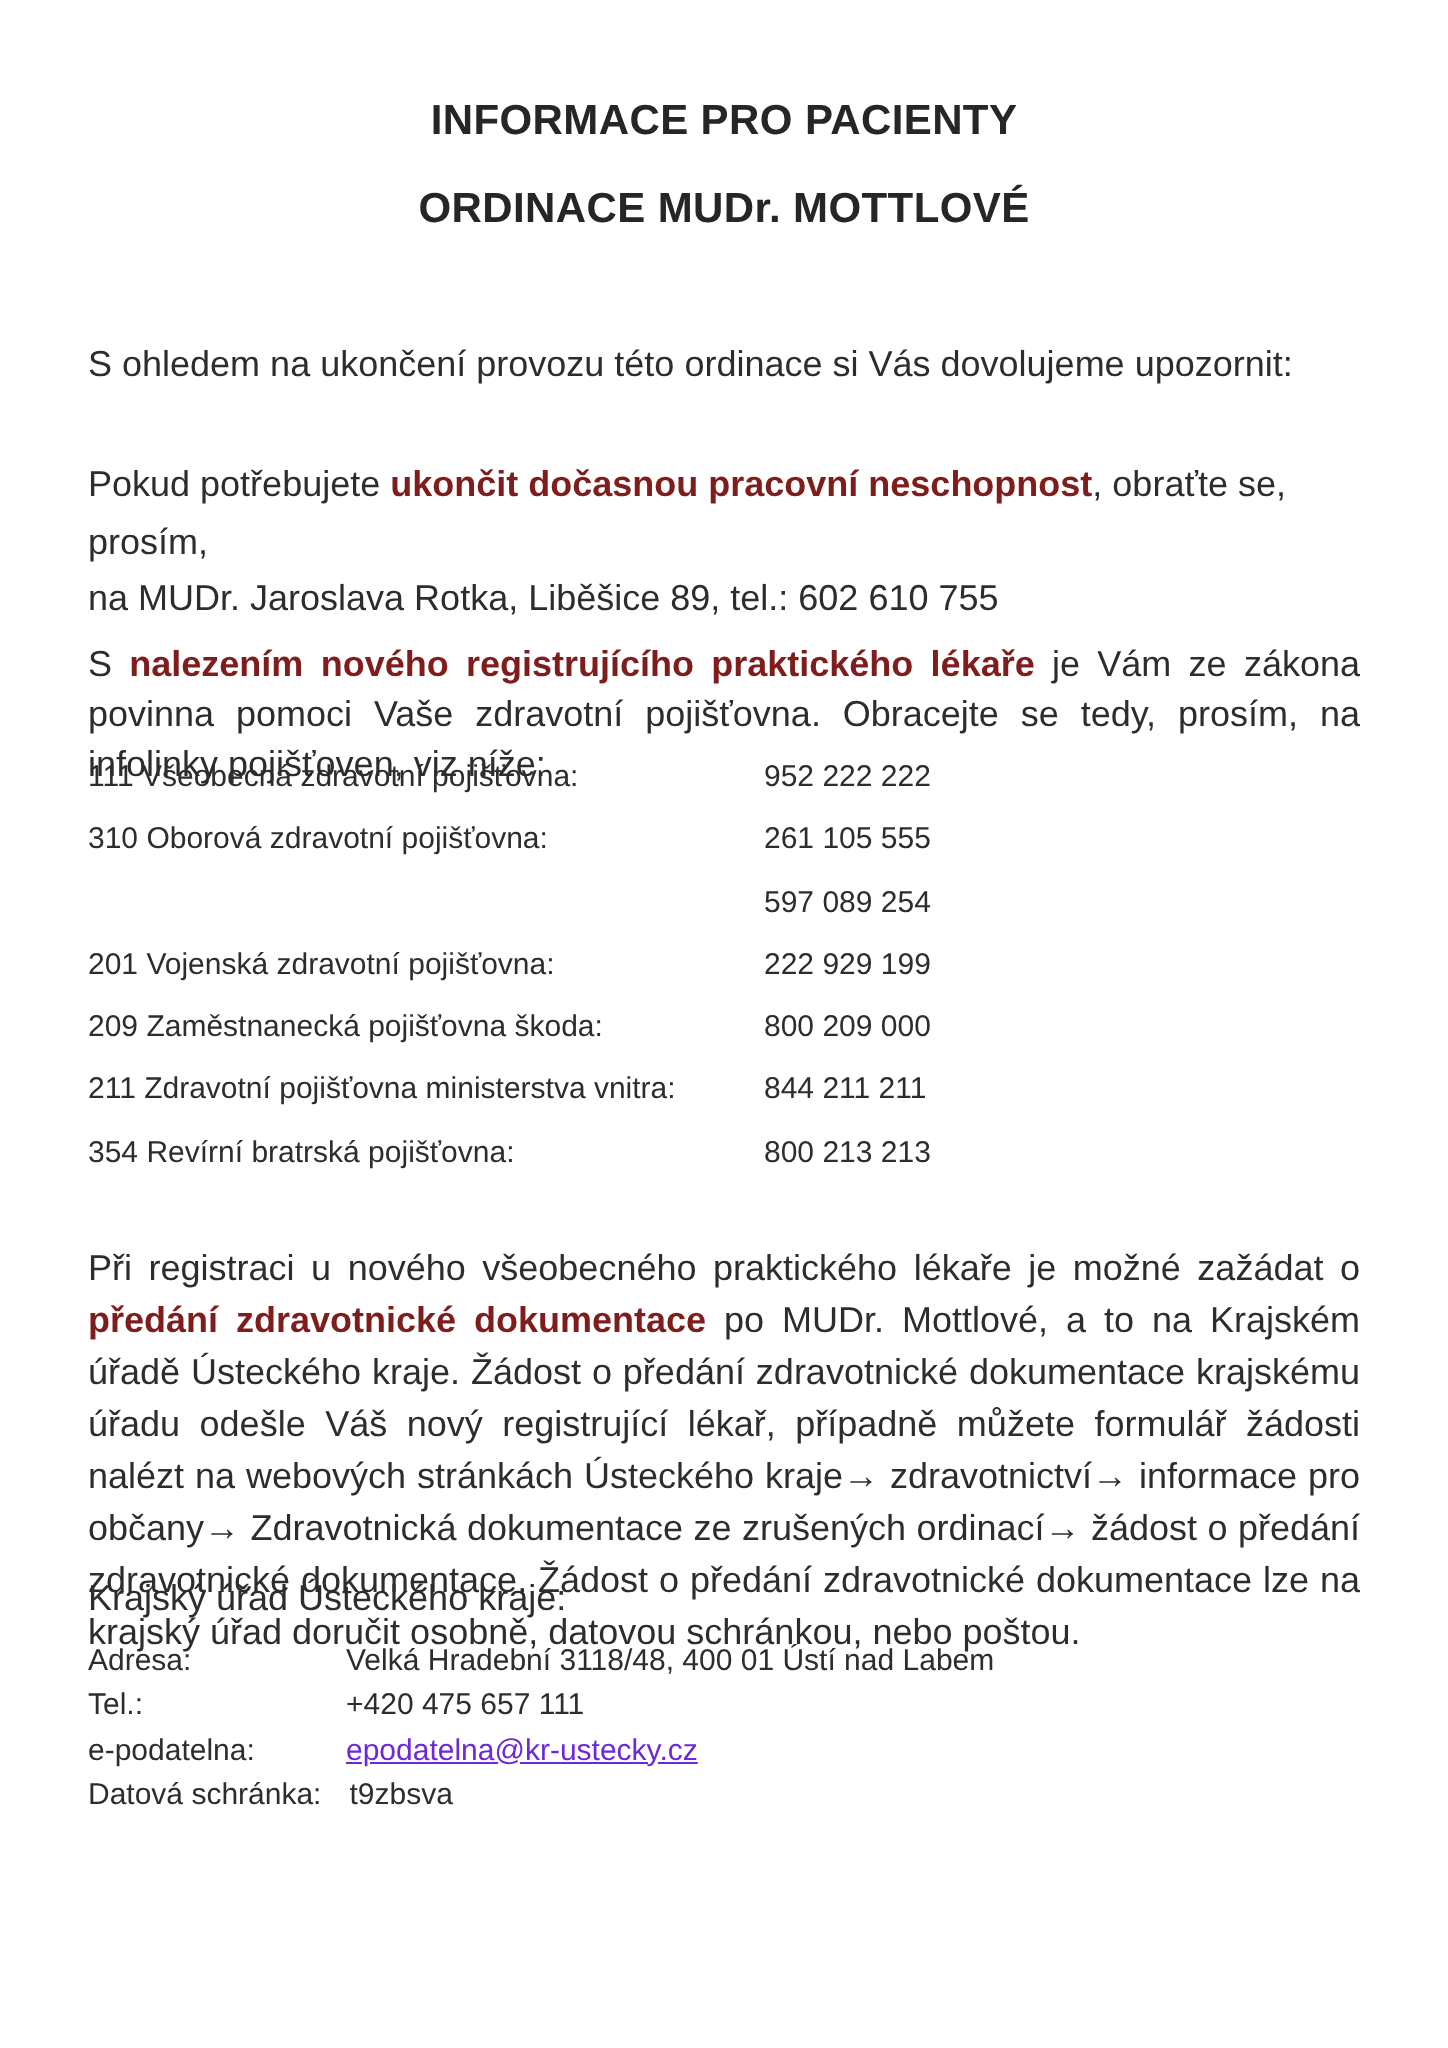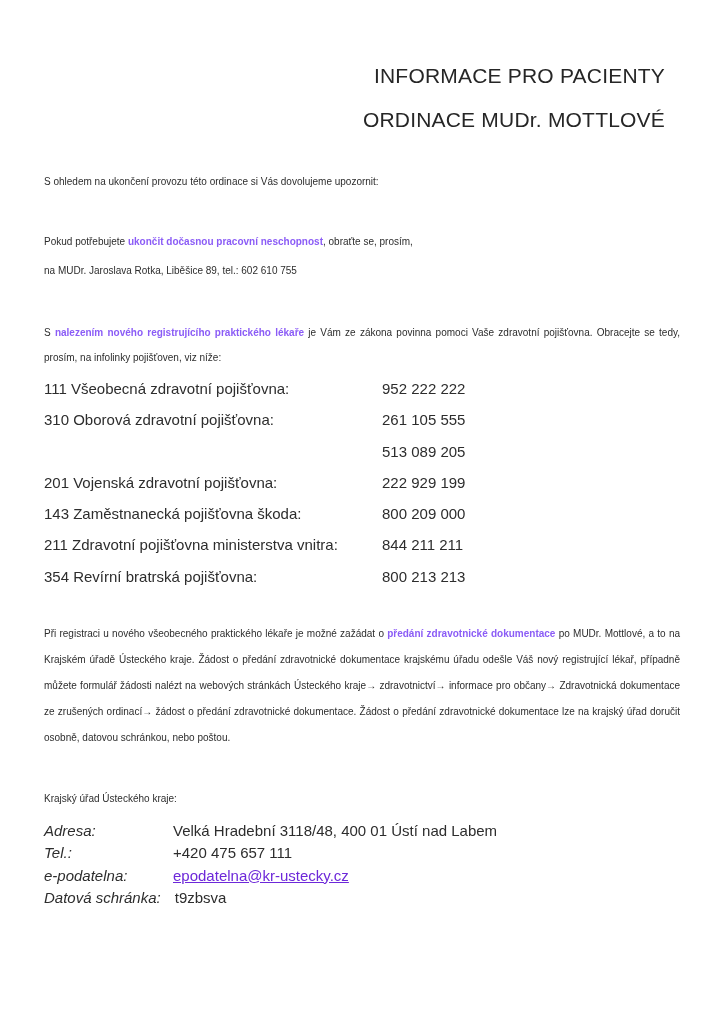--- a/index.html
+++ b/index.html
@@ -6,39 +6,39 @@
   body{
     width:724px;height:1024px;
     background:#ffffff;
     font-family:"Liberation Sans", sans-serif;
     color:#2d2d2d;
     position:relative;
     overflow:hidden;
   }
   .abs{position:absolute;left:44px;right:44px;}
   .title{
-    text-align:right;font-weight:normal;font-size:21px;line-height:26px;
-    color:#262626;letter-spacing:0.2px;margin:15px;
+    text-align:center;font-weight:bold;font-size:21px;line-height:26px;
+    color:#262626;letter-spacing:0.2px;margin:0;
   }
   .t1{top:48px;}
   .t2{top:92px;}
   p{margin:0;}
-  .body-text{font-size:10px;}
+  .body-text{font-size:18px;}
   .intro{top:170px;line-height:24px;}
   .sick{top:228px;line-height:28.5px;}
   .insintro{top:320px;line-height:25px;text-align:justify;}
   .inslist{top:373px;}
   .ins-row{position:relative;height:31.3px;font-size:15px;line-height:31.3px;}
   .ins-phone{position:absolute;left:338px;top:0;}
   .bigpara{top:621px;line-height:26px;text-align:justify;}
   .officeheading{top:788px;line-height:22px;}
   .contacts{top:820px;}
   .contact-row{display:flex;font-size:15px;line-height:22.3px;}
-  .c-label{flex:0 0 auto;min-width:129px;padding-right:14px;box-sizing:border-box;font-style:italic;}
-  b{font-weight:bold;color:#8b5cf6;}
+  .c-label{flex:0 0 auto;min-width:129px;padding-right:14px;box-sizing:border-box;}
+  b{font-weight:bold;color:#7f1d1d;}
   .link{color:#6d28d9;text-decoration:underline;cursor:pointer;}
 </style>
 </head>
 <body>
 
 <div>
 
   <h1 class="abs title t1">INFORMACE PRO PACIENTY</h1>
   <h1 class="abs title t2">ORDINACE MUDr. MOTTLOVÉ</h1>
 
@@ -51,28 +51,28 @@
   <div class="abs inslist">
     <div class="ins-row">
       <span class="ins-name">111 Všeobecná zdravotní pojišťovna:</span>
       <span class="ins-phone">952 222 222</span>
     </div>
     <div class="ins-row">
       <span class="ins-name">310 Oborová zdravotní pojišťovna:</span>
       <span class="ins-phone">261 105 555</span>
     </div>
     <div class="ins-row">
-      <span class="ins-phone">513 089 205</span>
+      <span class="ins-phone">597 089 254</span>
     </div>
     <div class="ins-row">
       <span class="ins-name">201 Vojenská zdravotní pojišťovna:</span>
       <span class="ins-phone">222 929 199</span>
     </div>
     <div class="ins-row">
-      <span class="ins-name">143 Zaměstnanecká pojišťovna škoda:</span>
+      <span class="ins-name">209 Zaměstnanecká pojišťovna škoda:</span>
       <span class="ins-phone">800 209 000</span>
     </div>
     <div class="ins-row">
       <span class="ins-name">211 Zdravotní pojišťovna ministerstva vnitra:</span>
       <span class="ins-phone">844 211 211</span>
     </div>
     <div class="ins-row">
       <span class="ins-name">354 Revírní bratrská pojišťovna:</span>
       <span class="ins-phone">800 213 213</span>
     </div>

